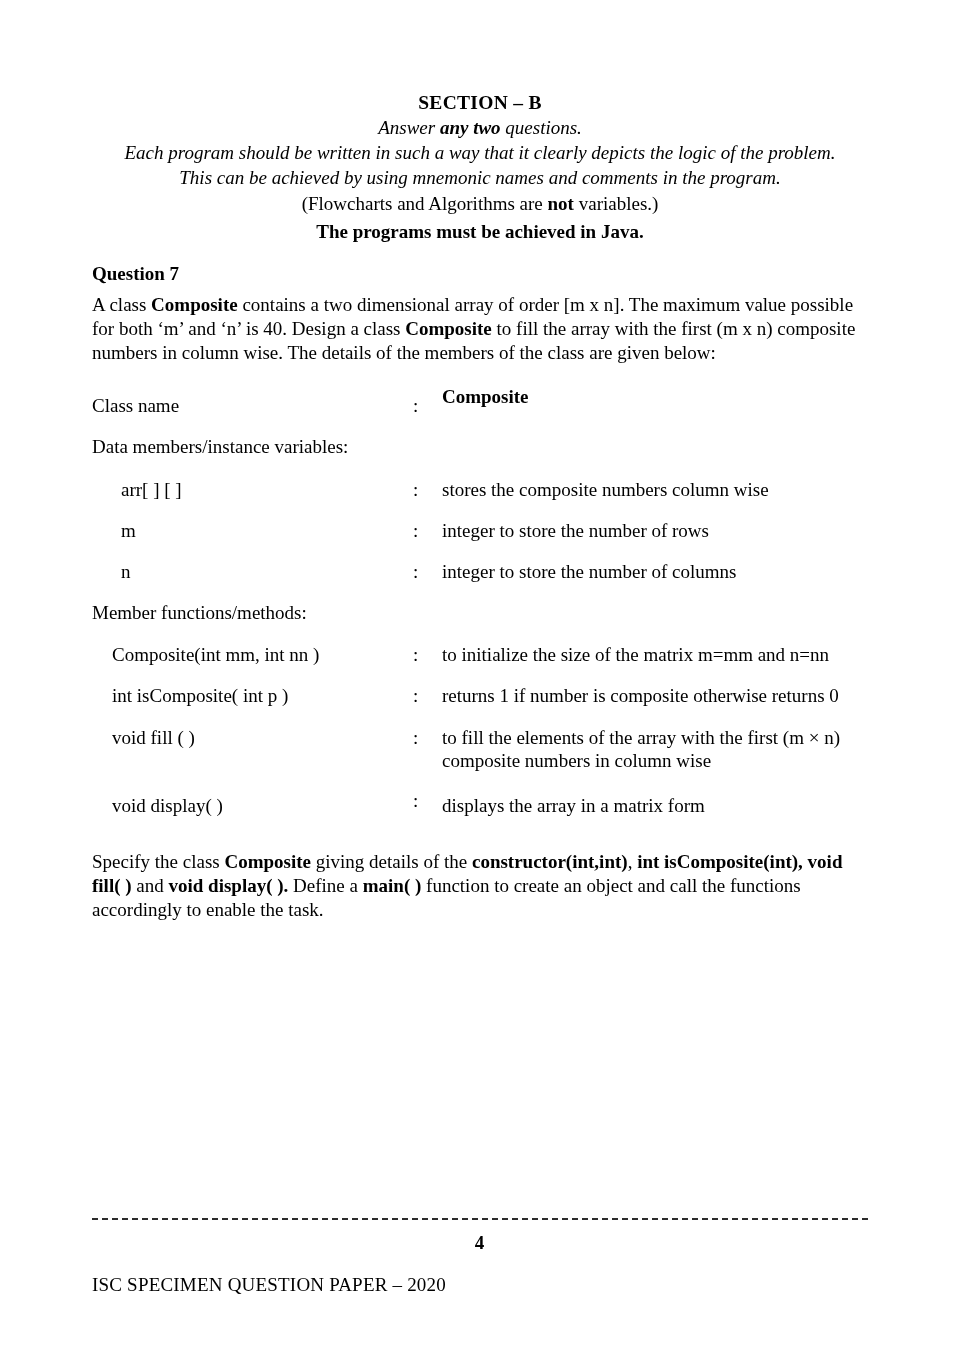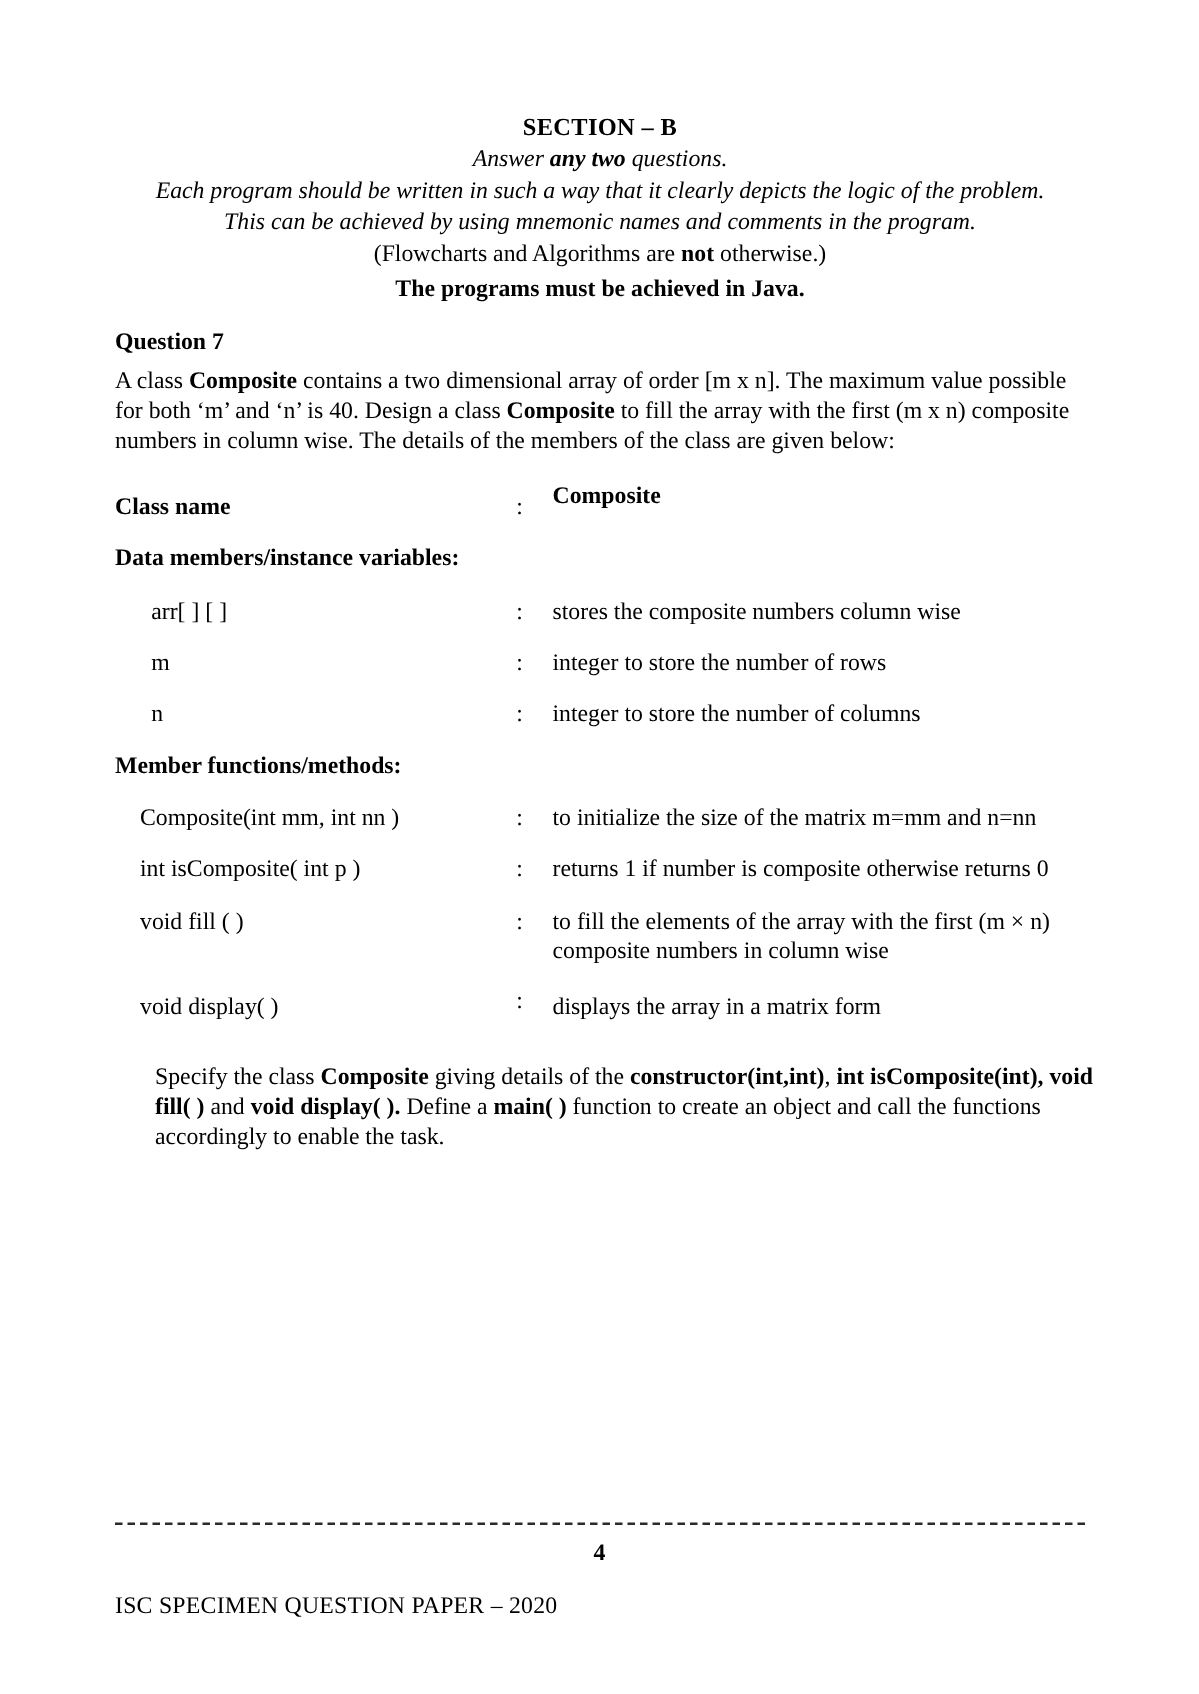--- a/index.html
+++ b/index.html
@@ -89,37 +89,36 @@
     position: absolute;
     left: 321px;
     top: 0;
   }
   .desc {
     position: absolute;
     left: 350px;
     top: 0;
     width: 440px;
   }
-  .hdr-row .label { font-weight: bold; }
+  .hdr-row .label { font-weight: normal; }
 
   .indent-data .label { left: 29px; }
   .indent-fn .label   { left: 20px; }
 
   .bump-up { top: -9px !important; }
   .bump-colon-up { top: -5px !important; }
 
   
   .closing {
     position: absolute;
     left: 92px;
     top: 850px;
     width: 778px;
     font-size: 19px;
     line-height: 24px;
-    margin-left: 32px;
   }
 
   
   .dashline {
     position: absolute;
     left: 92px;
     top: 1218px;
     width: 776px;
     height: 0;
     border-top: 2px dashed #2b2b2b;
@@ -148,21 +147,21 @@
 <div class="page">
 
   <div class="hdr sec-title">SECTION – B</div>
 
   <div class="hdr hdr-italic l3">Each program should be written in such a way that it clearly depicts the logic of the problem.</div>
 
   <div class="hdr hdr-italic l2"><span>Answer </span><span class="b">any two</span><span> questions.</span></div>
 
   <div class="hdr hdr-italic l4">This can be achieved by using mnemonic names and comments in the program.</div>
 
-  <div class="hdr l5"><span>(Flowcharts and Algorithms are </span><span class="b">not</span><span> otherwise.)</span></div>
+  <div class="hdr l5"><span>(Flowcharts and Algorithms are </span><span class="b">not</span><span> variables.)</span></div>
 
   <div class="hdr l6">The programs must be achieved in Java.</div>
 
   <div class="q-head">Question 7</div>
 
   <div class="q-body"><span>A class </span><span class="b">Composite</span><span> contains a two dimensional array of order [m x n]. The maximum value possible for both ‘m’ and ‘n’ is 40. Design a class </span><span class="b">Composite</span><span> to fill the array with the first (m x n) composite numbers in column wise. The details of the members of the class are given below:</span></div>
 
   <div class="marks">[10]</div>
 
   <div class="row hdr-row" style="top:394px;">

